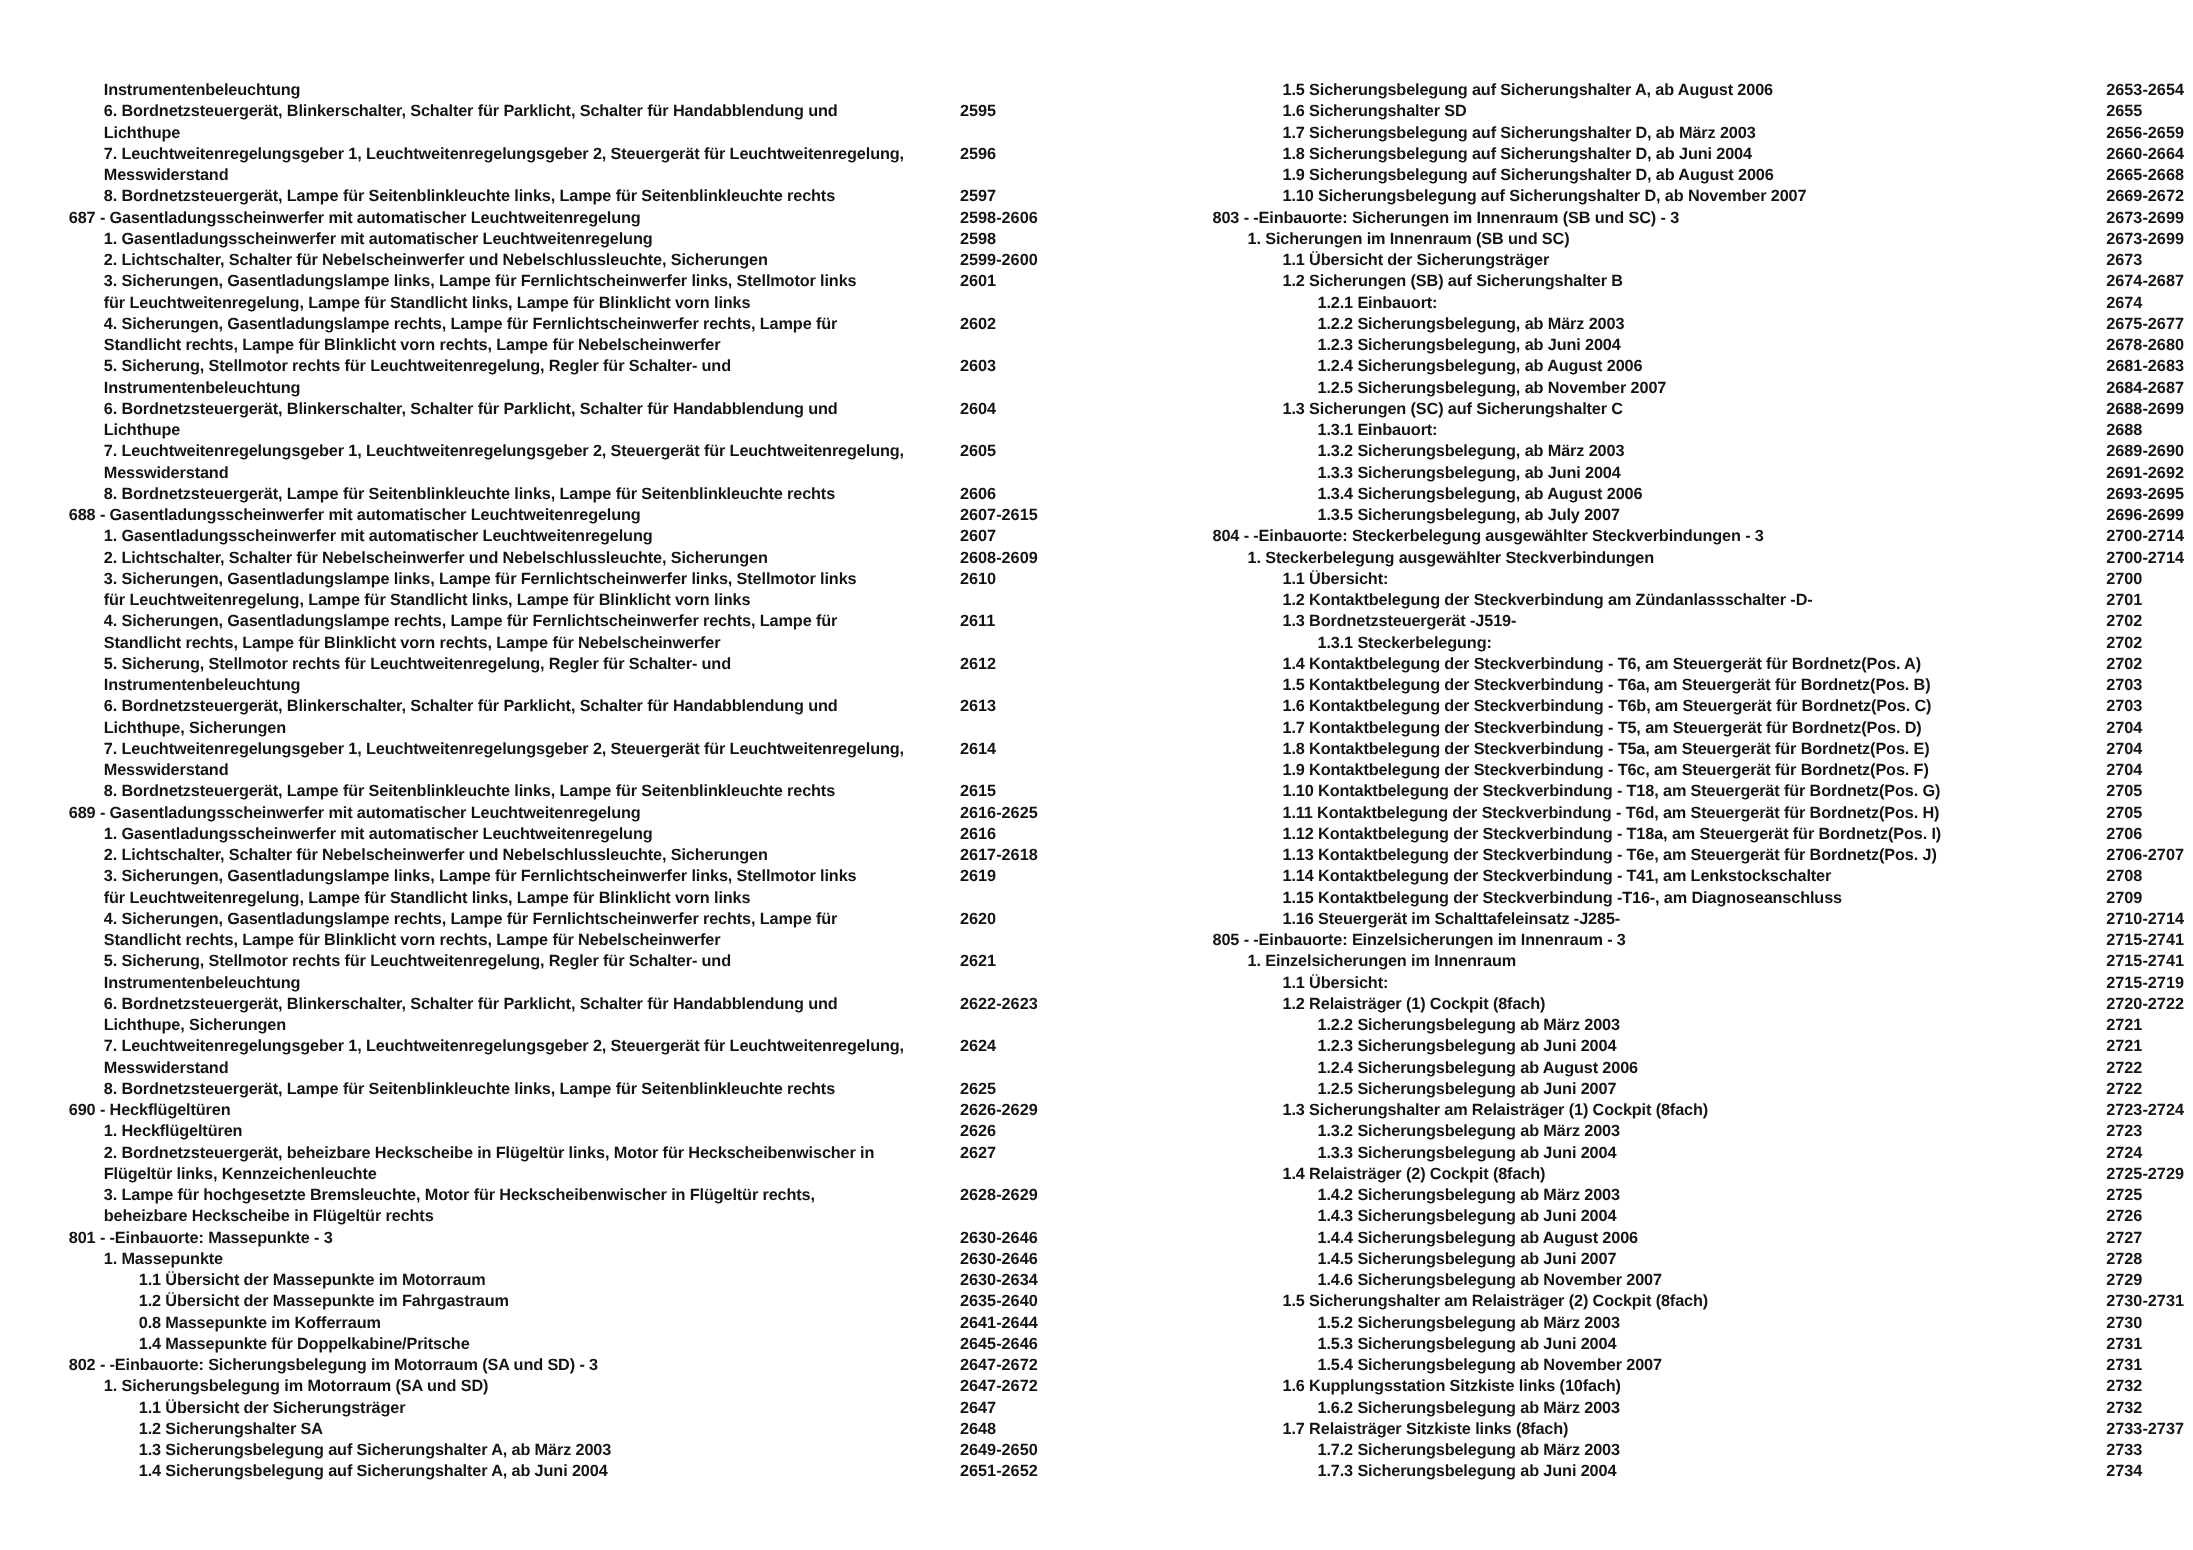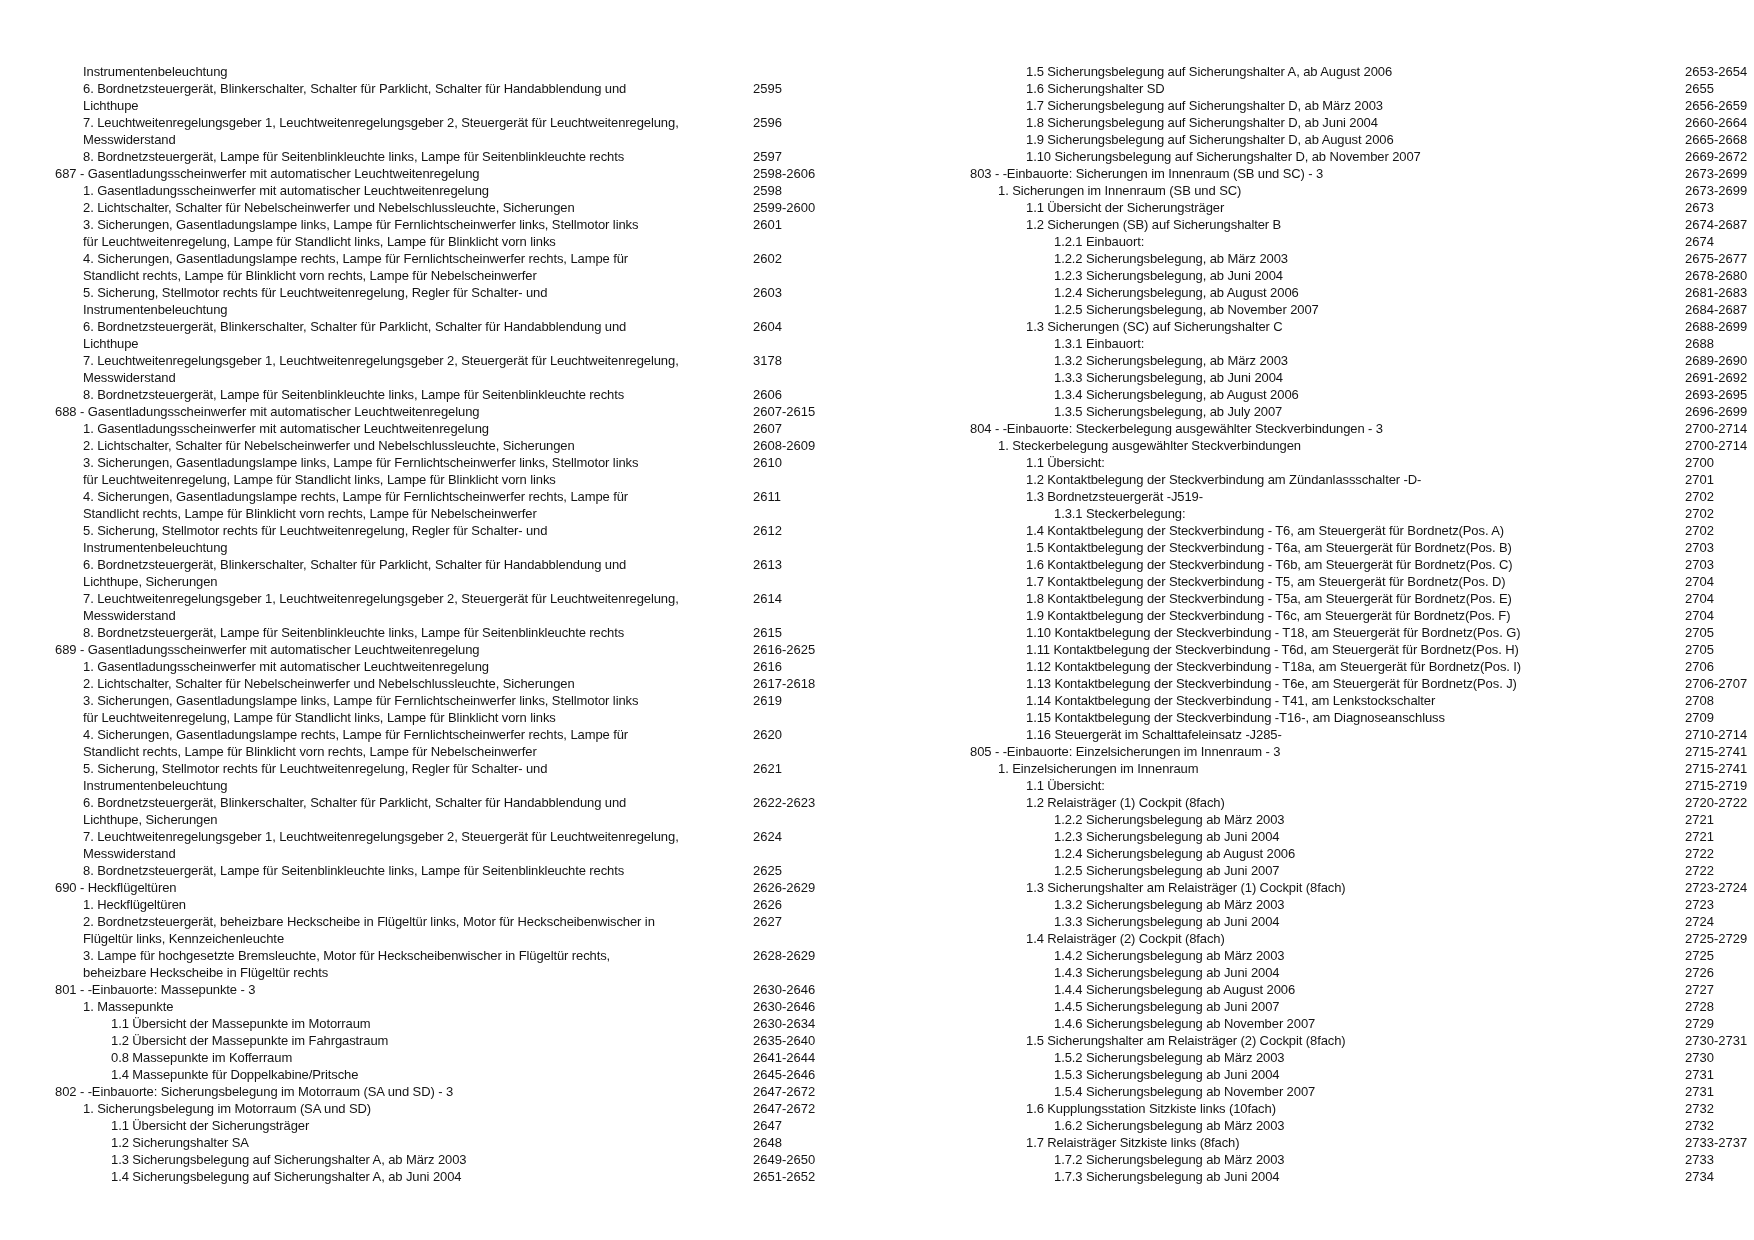--- a/index.html
+++ b/index.html
@@ -7,36 +7,36 @@
   html,body { width:1754px; height:1240px; }
   body {
     background:var(--bg);
     color:var(--fg);
     font-family:"Liberation Sans","DejaVu Sans",sans-serif;
     font-size:13px;
     position:relative;
     overflow:hidden;
   }
   .page { position:absolute; inset:0; }
-  .col { position:absolute; top:63px; }
+  .col { position:absolute; top:63px;font-weight:bold; }
   #col-left  { left:55px;  width:830px; }
   #col-right { left:930px; width:824px;margin-left:40px; }
   .line {
     position:relative;
     height:17px;
     line-height:17px;
     white-space:nowrap;
   }
   .txt { display:block; letter-spacing:-0.1px; }
   .indent-0 { padding-left:0; }
   .indent-1 { padding-left:28px; }
   .indent-2 { padding-left:56px; }
   .indent-3 { padding-left:84px; }
   .pg { position:absolute; top:0; line-height:17px; }
-  #col-left  .pg { left:698px; }
+  #col-left  .pg { left:713px; }
   #col-right .pg { left:715px; }
 </style>
 </head>
 <body>
 
 <div class="page">
   <section class="col" id="col-left">
       <div class="line">
         <span class="txt indent-1">Instrumentenbeleuchtung</span>
       </div>
@@ -93,21 +93,21 @@
       </div>
       <div class="line">
         <span class="txt indent-1">6. Bordnetzsteuergerät, Blinkerschalter, Schalter für Parklicht, Schalter für Handabblendung und</span>
         <span class="pg">2604</span>
       </div>
       <div class="line">
         <span class="txt indent-1">Lichthupe</span>
       </div>
       <div class="line">
         <span class="txt indent-1">7. Leuchtweitenregelungsgeber 1, Leuchtweitenregelungsgeber 2, Steuergerät für Leuchtweitenregelung,</span>
-        <span class="pg">3178</span>
+        <span class="pg">2605</span>
       </div>
       <div class="line">
         <span class="txt indent-1">Messwiderstand</span>
       </div>
       <div class="line">
         <span class="txt indent-1">8. Bordnetzsteuergerät, Lampe für Seitenblinkleuchte links, Lampe für Seitenblinkleuchte rechts</span>
         <span class="pg">2606</span>
       </div>
       <div class="line">
         <span class="txt indent-0">688 - Gasentladungsscheinwerfer mit automatischer Leuchtweitenregelung</span>

